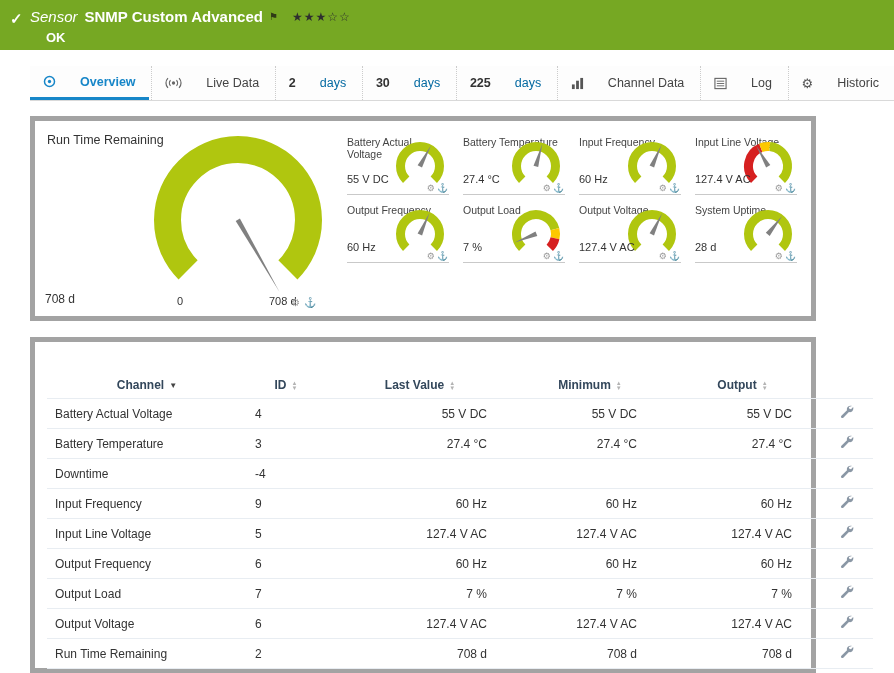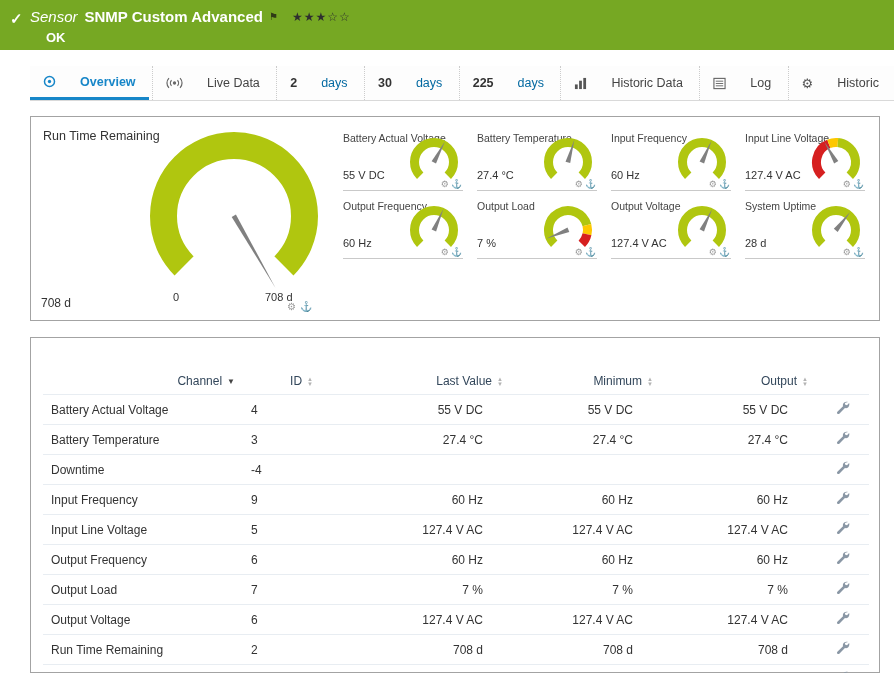--- a/index.html
+++ b/index.html
@@ -18,40 +18,40 @@
   .tabbar{margin:16px 0 0 30px;height:35px;display:flex;justify-content:space-between;
     align-items:stretch;border-bottom:1px solid #d9d9d9;background:#fdfdfd;padding-right:2px;}
   .tab{display:flex;align-items:center;gap:24px;padding:0 13px;font-size:12.5px;color:#444;
     cursor:pointer;border-left:1px dotted #ccc;white-space:nowrap;}
   .tab:first-child{border-left:none;}
   .tab.active{color:#1786c8;font-weight:bold;border-bottom:3px solid #1786c8;}
   .tab b{color:#333;}
   .tab .days{color:#0369a1;}
   .gear-glyph{font-size:13px;color:#555;font-style:normal;}
   
-  .panel{margin-left:30px;width:850px;background:#fff;border:1px solid #a3a3a3;}
+  .panel{margin-left:30px;width:786px;background:#fff;border:5px solid #a3a3a3;}
   .gauge-panel{margin-top:15px;height:205px;position:relative;}
   .gp-title{position:absolute;left:12px;top:12px;font-size:12.5px;color:#333;}
   .main-wrap{position:absolute;left:118px;top:14px;width:170px;height:172px;}
   .scale-0{position:absolute;left:24px;bottom:0;font-size:11px;color:#333;}
   .scale-max{position:absolute;left:116px;bottom:0;font-size:11px;color:#333;}
   .main-value{position:absolute;left:10px;bottom:10px;font-size:12px;color:#333;}
   .main-icons{position:absolute;left:256px;bottom:8px;font-size:10px;color:#9a9a9a;display:flex;gap:4px;}
   .sg-grid{position:absolute;left:312px;top:12px;right:14px;display:grid;
     grid-template-columns:repeat(4,1fr);column-gap:14px;row-gap:6px;}
   .sg-cell{position:relative;height:62px;border-bottom:1px solid #c9c9c9;}
   .sg-title{font-size:10.5px;color:#444;padding-top:3px;}
   .sg-value{position:absolute;left:0;bottom:9px;font-size:11px;color:#333;}
   .sg-gauge{position:absolute;right:4px;top:8px;width:50px;height:50px;}
   .sg-icons{position:absolute;right:0;bottom:1px;font-size:9px;color:#9a9a9a;display:flex;gap:3px;}
   .sg-icons span,.main-icons span{cursor:pointer;}
   
   .table-panel{margin-top:16px;height:336px;padding-top:30px;}
   table{border-collapse:collapse;width:826px;margin:0 12px;font-size:12px;color:#333;table-layout:fixed;}
-  th{font-size:12px;color:#33475b;text-align:right;padding:6px 8px;font-weight:normal;white-space:nowrap;}
+  th{font-size:12px;color:#33475b;text-align:center;padding:6px 8px;font-weight:bold;white-space:nowrap;}
   td{padding:6px 8px;border-top:1px solid #e8edf2;white-space:nowrap;overflow:hidden;}
   .c-num{text-align:right;padding-right:28px;}
   .c-action{text-align:center;}
   .sort-desc{font-size:8px;color:#444;margin-left:5px;vertical-align:middle;}
   .sort-both{display:inline-flex;flex-direction:column;font-size:6px;color:#b3b3b3;
     line-height:5px;margin-left:5px;vertical-align:middle;}
   .sort-both i{font-style:normal;}
   .wrench{cursor:pointer;display:inline-block;}
 </style>
 </head>
@@ -97,21 +97,21 @@
   <div class="tab">
     <b>225</b>
     <span class="days">days</span>
   </div>
   <div class="tab">
     <svg width="13" height="13" viewBox="0 0 14 14" fill="#555">
         <rect x="1" y="8" width="3" height="5"></rect>
         <rect x="5.5" y="4" width="3" height="9"></rect>
         <rect x="10" y="1" width="3" height="12"></rect>
       </svg>
-    <span>Historic Data</span>
+    <span>Channel Data</span>
   </div>
   <div class="tab">
     <svg width="13" height="13" viewBox="0 0 14 14">
         <rect x="1" y="1.5" width="12" height="11" fill="none" stroke="#666" stroke-width="1.2"></rect>
         <line x1="3" y1="4.5" x2="11" y2="4.5" stroke="#666" stroke-width="1"></line>
         <line x1="3" y1="7" x2="11" y2="7" stroke="#666" stroke-width="1"></line>
         <line x1="3" y1="9.5" x2="11" y2="9.5" stroke="#666" stroke-width="1"></line>
       </svg>
     <span>Log</span>
   </div>

